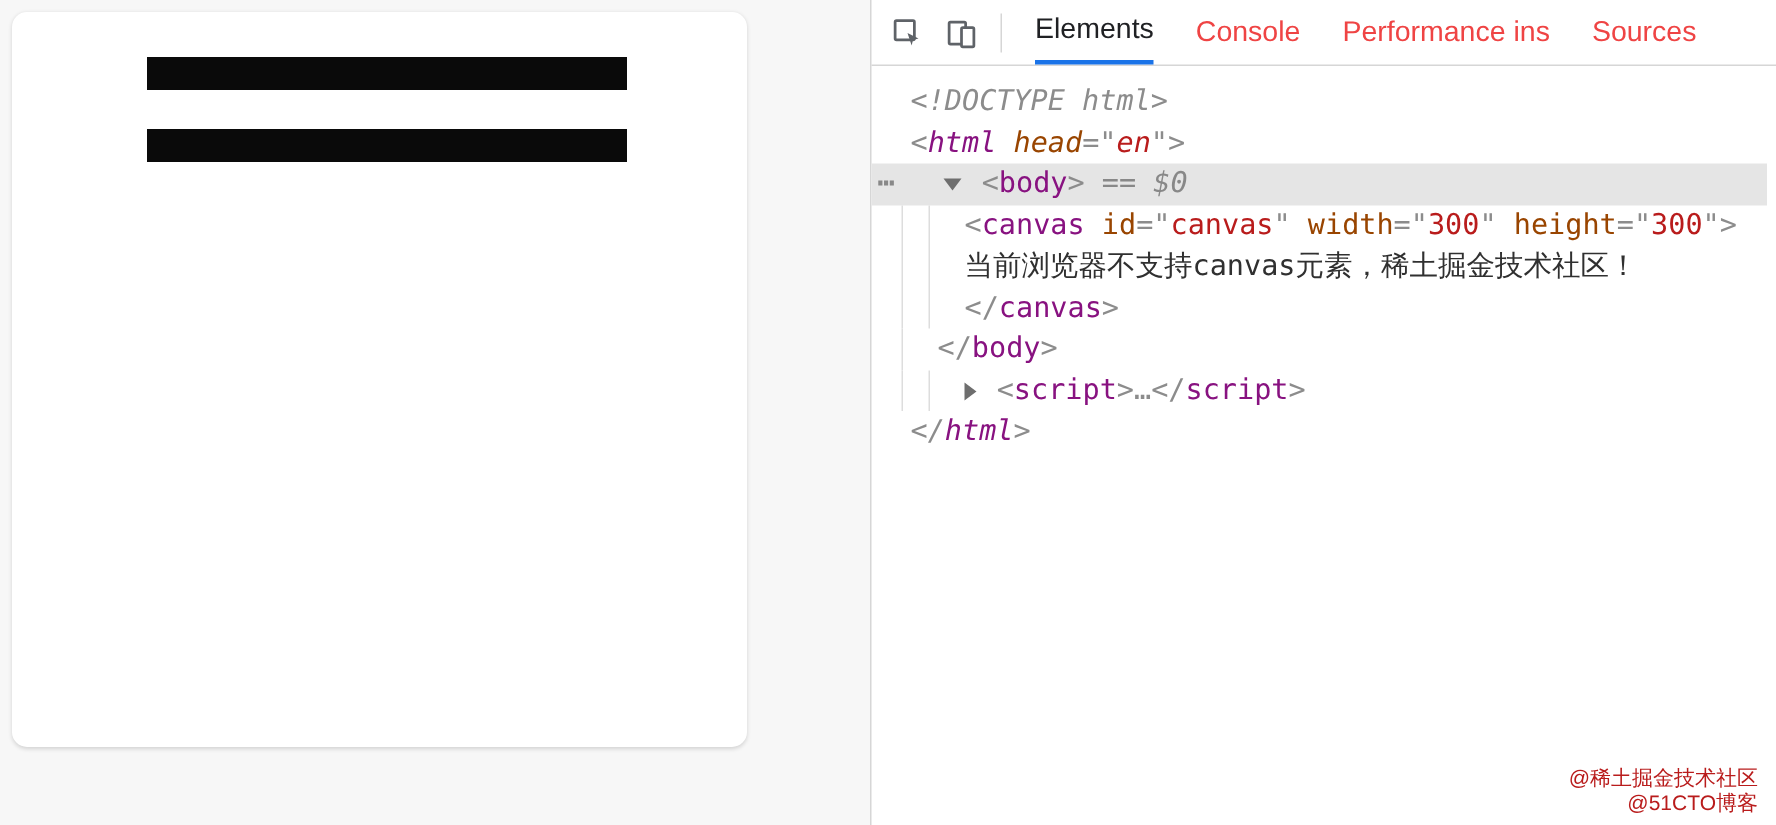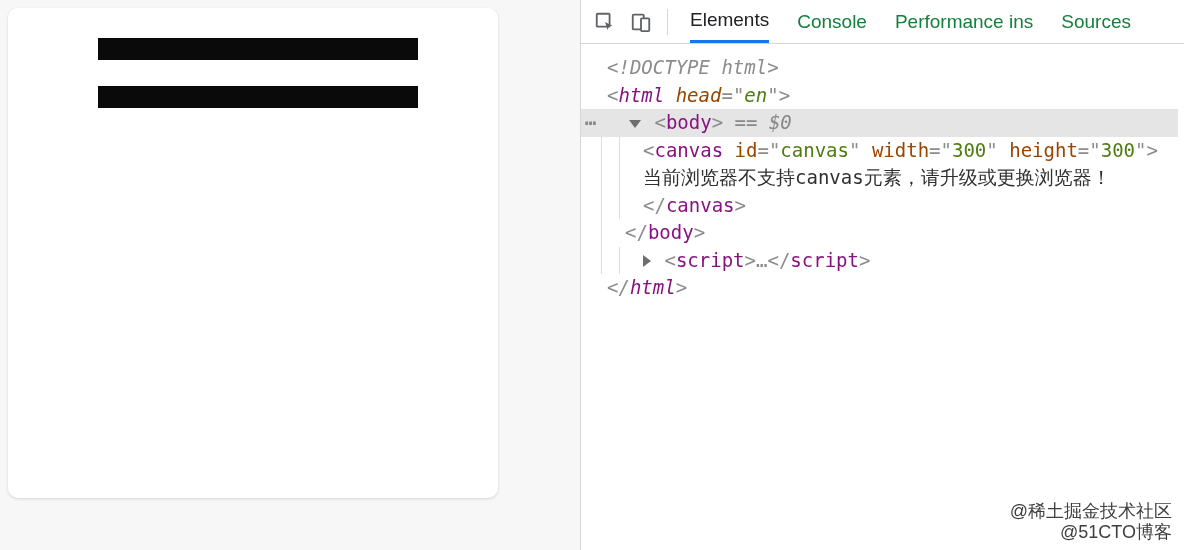--- a/index.html
+++ b/index.html
@@ -63,21 +63,21 @@
     margin: 0 4px;
   }
   .tabs {
     display: flex;
     align-items: center;
     gap: 28px;
     margin-left: 10px;
     height: 100%;
   }
   .tab {
-    color: #15803d;
+    color: #ef4444;
     height: 100%;
     display: flex;
     align-items: center;
     cursor: pointer;
     white-space: nowrap;
   }
   .tab.active {
     color: #202124;
     border-bottom: 3px solid #1a73e8;
   }
@@ -93,21 +93,21 @@
   }
   .row { padding: 0 0 0 20px; position: relative; }
   .row.l1 { padding-left: 20px; font-style: italic; }
   .row.l2 { padding-left: 38px; }
   .row.l3 { padding-left: 56px; }
   .bar1 { position:absolute; left:14px; top:0; bottom:0; border-left:1px solid #ddd; }
   .bar2 { position:absolute; left:32px; top:0; bottom:0; border-left:1px solid #ddd; }
   .punct { color: #8c8c8c; }
   .tagname { color: #881280; }
   .attrname { color: #994500; }
-  .attrval { color: #4d7c0f; }
+  .attrval { color: #b91c1c; }
   .doctype { color: #8c8c8c; }
   .ellips { color: #8c8c8c; }
   .arrow {
     display: inline-block;
     width: 0; height: 0;
     border-style: solid;
     margin-right: 2px;
     vertical-align: middle;
   }
   .arrow.right {
@@ -131,22 +131,22 @@
     color: #888;
     font-weight: bold;
     letter-spacing: 2px;
   }
   .eqdollar { color: #888; font-style: italic; }
   .canvas-text { color: #303030; }
   .watermark {
     position: absolute;
     right: 12px;
     bottom: 6px;
-    font-size: 18px;
-    color: #404040;
+    font-size: 14px;
+    color: #b91c1c;
     text-align: right;
     line-height: 1.2;
   }
 </style>
 </head>
 <body>
 
 <div class="left-pane">
   <div class="canvas-card">
     <div class="stroke-rect" id="s0" style="left: 90px; top: 30px; width: 320px; height: 22px;"></div>
@@ -191,21 +191,21 @@
     </div>
     <div class="row l3">
       <span class="bar1"></span><span class="bar2"></span>
       <span class="punct">&lt;</span><span class="tagname">canvas</span>
       <span> </span><span class="attrname">id</span><span class="punct">="</span><span class="attrval">canvas</span><span class="punct">"</span>
       <span> </span><span class="attrname">width</span><span class="punct">="</span><span class="attrval">300</span><span class="punct">"</span>
       <span> </span><span class="attrname">height</span><span class="punct">="</span><span class="attrval">300</span><span class="punct">"&gt;</span>
     </div>
     <div class="row l3">
       <span class="bar1"></span><span class="bar2"></span>
-      <span class="canvas-text">当前浏览器不支持canvas元素，请升级或更换浏览器！</span>
+      <span class="canvas-text">当前浏览器不支持canvas元素，稀土掘金技术社区！</span>
     </div>
     <div class="row l3">
       <span class="bar1"></span><span class="bar2"></span>
       <span class="punct">&lt;/</span><span class="tagname">canvas</span><span class="punct">&gt;</span>
     </div>
     <div class="row l2">
       <span class="bar1"></span>
       <span class="punct">&lt;/</span><span class="tagname">body</span><span class="punct">&gt;</span>
     </div>
     <div class="row l3">

